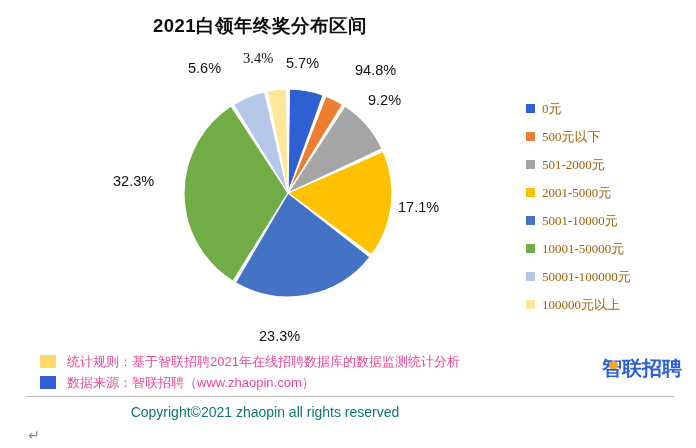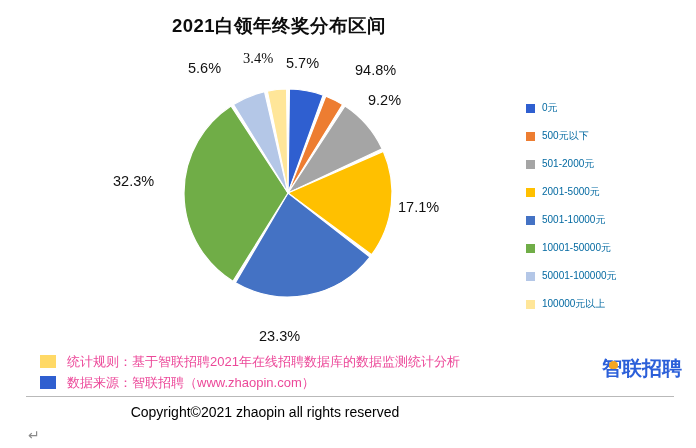--- a/index.html
+++ b/index.html
@@ -22,21 +22,20 @@
   .chart-title {
     position: absolute;
     top: 13px;
     left: 0;
     width: 520px;
     text-align: center;
     font-size: 18.5px;
     font-weight: bold;
     letter-spacing: 0.5px;
     color: #0d0d0d;
-    padding-left: 19px;
   }
   .pie-wrap {
     position: absolute;
     left: 183px;
     top: 88px;
     width: 210px;
     height: 210px;
   }
   .pie-wrap svg {
     display: block;
@@ -60,24 +59,25 @@
     align-items: center;
     height: 28px;
   }
   .legend-swatch {
     width: 9px;
     height: 9px;
     flex: 0 0 9px;
     margin-right: 7px;
   }
   .legend-label {
-    font-size: 10px;
-    color: #0369a1;
+    font-size: 13px;
+    color: #a16207;
     white-space: nowrap;
     line-height: 1;
+    font-family: Liberation Serif, serif;
   }
   .footnotes {
     position: absolute;
     left: 40px;
     top: 351px;
     width: 500px;
   }
   .footnote-row {
     display: flex;
     align-items: center;
@@ -102,21 +102,21 @@
     height: 1px;
     background: #b9b9b9;
   }
   .copyright {
     position: absolute;
     left: 0;
     top: 404px;
     width: 530px;
     text-align: center;
     font-size: 14px;
-    color: #000000;
+    color: #0f766e;
   }
   .brand-logo {
     position: absolute;
     right: 14px;
     top: 358px;
     font-size: 20px;
     font-weight: bold;
     color: #2b5fd9;
     letter-spacing: 0px;
     line-height: 1;

